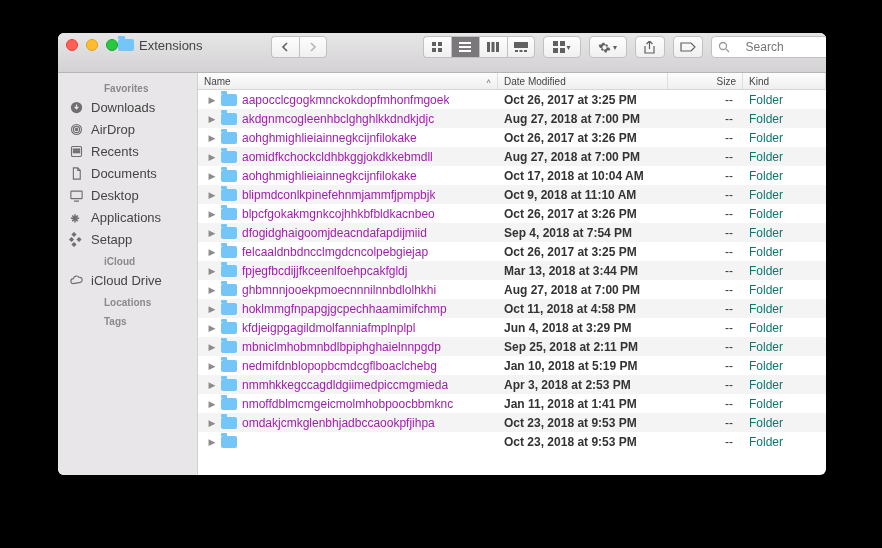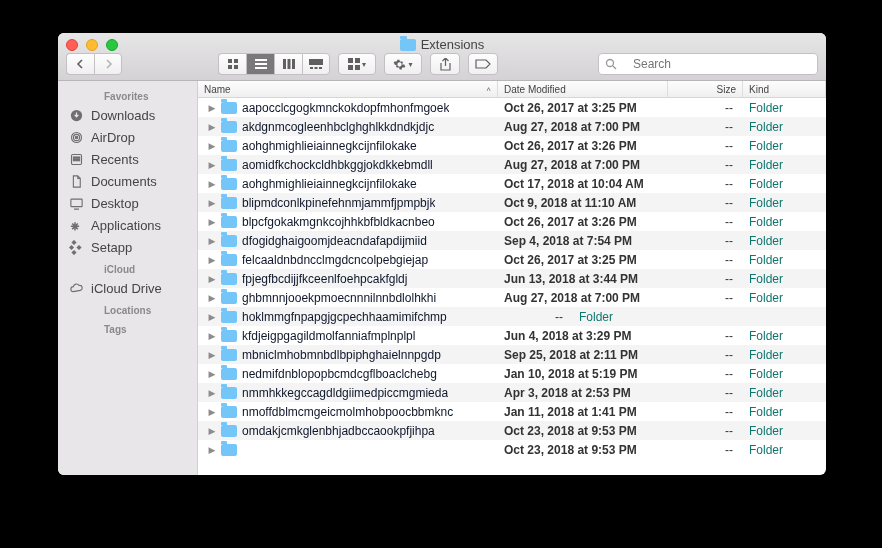--- a/index.html
+++ b/index.html
@@ -4,22 +4,22 @@
 <style>
   * { box-sizing: border-box; margin: 0; padding: 0; font-family: -apple-system, "Helvetica Neue", Arial, sans-serif; }
   body { background: #000; width: 882px; height: 548px; position: relative; }
   .window {
     position: absolute; left: 58px; top: 33px; width: 768px; height: 442px;
     background: #fff; border-radius: 6px; overflow: hidden;
     box-shadow: 0 20px 50px rgba(0,0,0,0.5);
     display: flex; flex-direction: column;
   }
   .titlebar {
-    height: 48px; background: linear-gradient(#e7e6e7,#d4d2d4);
-    border-bottom: 1px solid #b7b5b7; display: flex; flex-direction: column; justify-content: space-between;
+    height: 40px; background: linear-gradient(#e7e6e7,#d4d2d4);
+    border-bottom: 1px solid #b7b5b7; display: flex; flex-direction: row; justify-content: space-between;
   }
   .tb-row1 { height: 20px; display: flex; align-items: center; padding: 4px 8px 0 8px; }
   .traffic { display: flex; gap: 8px; }
   .dot { width: 12px; height: 12px; border-radius: 50%; }
   .dot.red { background:#ff5f57; border:.5px solid #e24238;}
   .dot.yellow{background:#febc2e; border:.5px solid #dfa023;}
   .dot.green{ background:#28c840; border:.5px solid #1fa22f;}
   .tb-title { flex:1; text-align:center; font-size:13px; color:#444; display:flex; align-items:center; justify-content:center; gap:5px;}
   .folder-mini { width:16px; height:12px; background:#74c5f8; border-radius:2px; position:relative;}
   .folder-mini::before{content:"";position:absolute;top:-3px;left:0;width:7px;height:3px;background:#74c5f8;border-radius:1px 1px 0 0;}
@@ -50,21 +50,21 @@
   .list { flex:1; overflow:hidden; font-size:12px; color:#333;}
   .row { height:19px; display:flex; align-items:center;}
   .row.alt{background:#f5f4f5;}
   .c-name{flex:0 0 300px; display:flex; align-items:center; gap:5px; padding-left:10px;}
   .c-date{flex:0 0 170px; padding-left:6px; color:#333;font-weight:bold;}
   .c-size{flex:0 0 75px; text-align:right; padding-right:10px; color:#333;}
   .c-kind{flex:1; padding-left:6px; color:#0f766e;}
   .disclosure{color:#8c8c8c;font-size:9px;width:8px;text-align:center;}
   .folder-ico{width:16px;height:12px;background:#74c5f8;border-radius:2px;position:relative;flex-shrink:0;}
   .folder-ico::before{content:"";position:absolute;top:-3px;left:0;width:6px;height:3px;background:#74c5f8;border-radius:1px 1px 0 0;}
-  .name-txt{color:#0f172a;white-space:nowrap;overflow:hidden;text-overflow:ellipsis;}
+  .name-txt{color:#a21caf;white-space:nowrap;overflow:hidden;text-overflow:ellipsis;}
   .sort-caret{font-size:8px;color:#6a6a6a;}
   svg{display:block;}
 </style>
 </head>
 <body>
 
 <div class="window">
   <div class="titlebar">
     <div class="tb-row1">
       <div class="traffic">
@@ -346,40 +346,41 @@
             <div class="c-date">Oct 26, 2017 at 3:25 PM</div>
             <div class="c-size">--</div>
             <div class="c-kind">Folder</div>
           </div>
           <div class="row alt">
             <div class="c-name">
               <span class="disclosure">▶</span>
               <span class="folder-ico"></span>
               <span class="name-txt">fpjegfbcdijjfkceenlfoehpcakfgldj</span>
             </div>
-            <div class="c-date">Jun 13, 2018 at 3:44 PM</div>
+            <div class="c-date">Mar 13, 2018 at 3:44 PM</div>
             <div class="c-size">--</div>
             <div class="c-kind">Folder</div>
           </div>
           <div class="row">
             <div class="c-name">
               <span class="disclosure">▶</span>
               <span class="folder-ico"></span>
               <span class="name-txt">ghbmnnjooekpmoecnnnilnnbdlolhkhi</span>
             </div>
             <div class="c-date">Aug 27, 2018 at 7:00 PM</div>
             <div class="c-size">--</div>
             <div class="c-kind">Folder</div>
           </div>
           <div class="row alt">
             <div class="c-name">
               <span class="disclosure">▶</span>
               <span class="folder-ico"></span>
               <span class="name-txt">hoklmmgfnpapgjgcpechhaamimifchmp</span>
             </div>
+            <div class="c-date">Oct 11, 2018 at 4:58 PM</div>
             <div class="c-size">--</div>
             <div class="c-kind">Folder</div>
           </div>
           <div class="row">
             <div class="c-name">
               <span class="disclosure">▶</span>
               <span class="folder-ico"></span>
               <span class="name-txt">kfdjeigpgagildmolfanniafmplnplpl</span>
             </div>
             <div class="c-date">Jun 4, 2018 at 3:29 PM</div>

